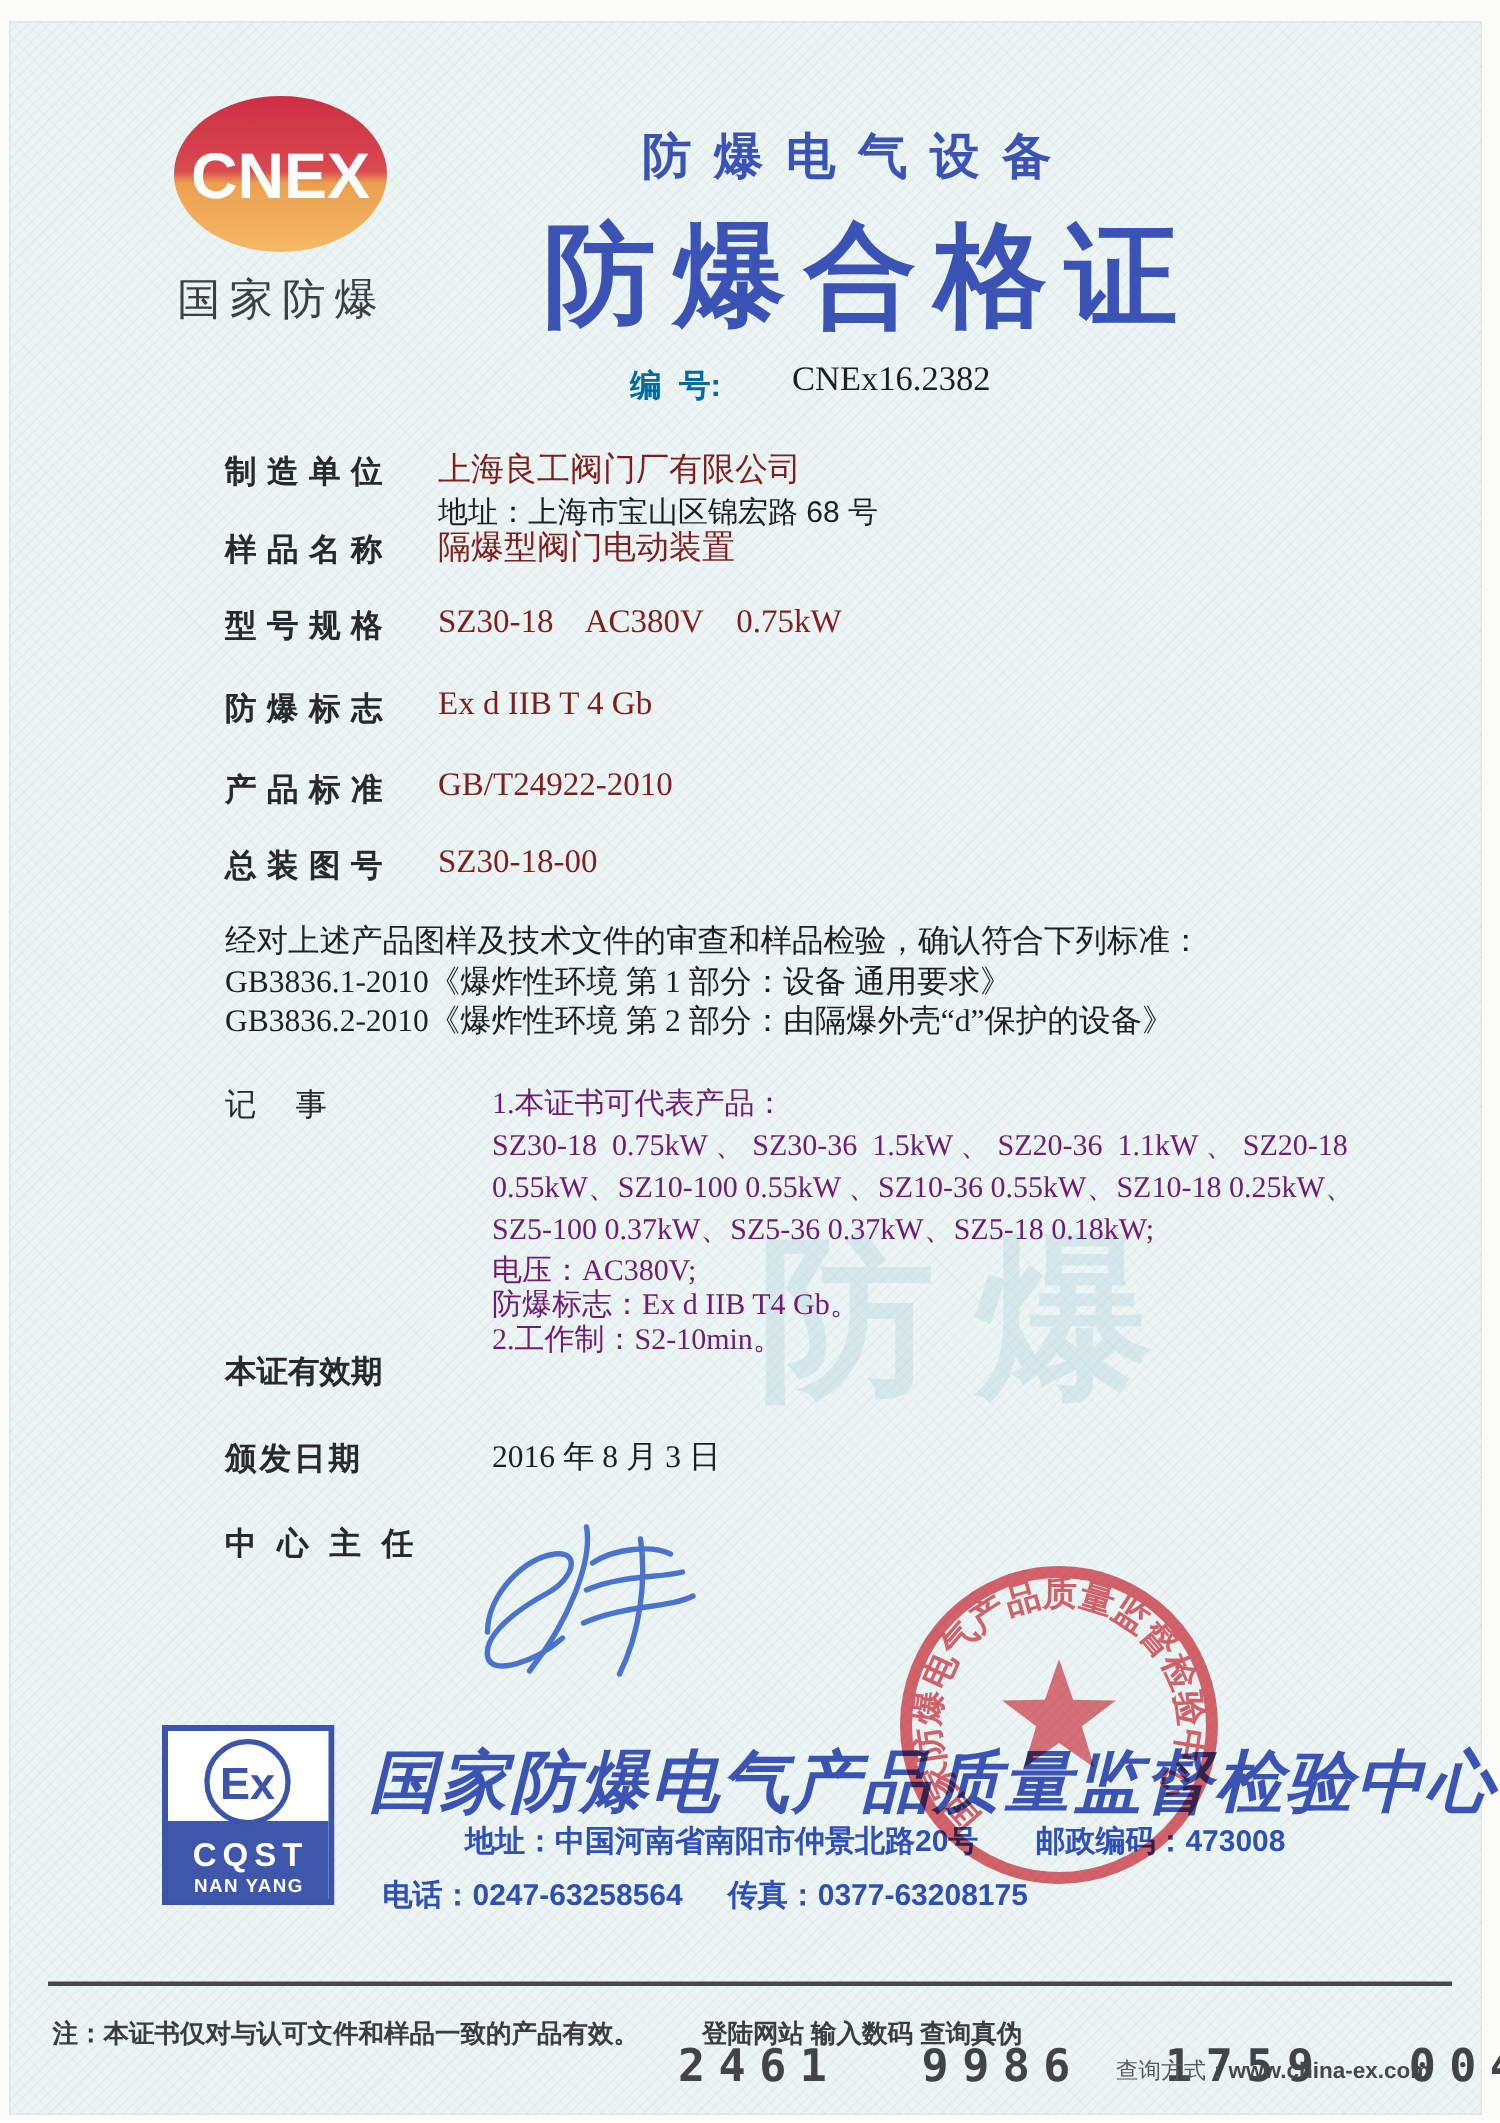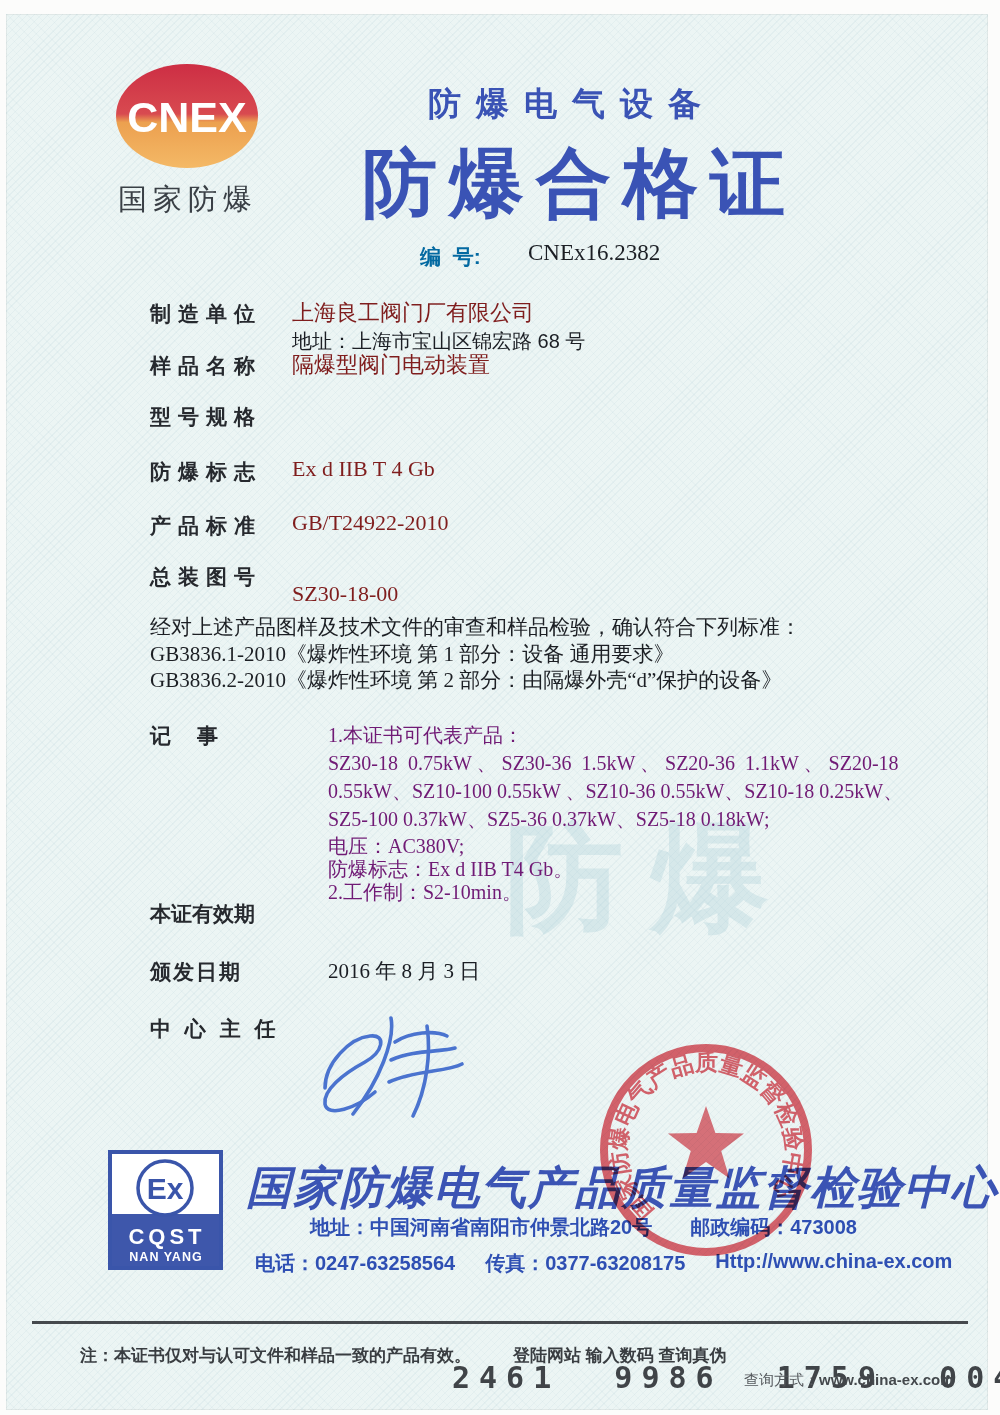--- a/index.html
+++ b/index.html
@@ -16,21 +16,21 @@
   .logo-caption{font-size:29px;color:#3a4046;letter-spacing:6px;text-align:center;z-index:3;}
   .doc-type{font-size:33px;font-weight:bold;color:#3a53b5;letter-spacing:15px;z-index:3;}
   .doc-title{font-size:75px;font-weight:bold;color:#3a53b5;letter-spacing:12px;z-index:3;}
   .certno-label{font-size:21px;font-weight:bold;color:#0369a1;z-index:3;}
   .certno-value{font-size:23px;font-family:"Liberation Serif",serif;color:#1b1e24;z-index:3;}
   .flabel{font-size:21px;font-weight:bold;color:#26292e;letter-spacing:7px;z-index:3;}
   .fvalue{font-size:22px;font-family:"Liberation Serif",serif;color:#7f1d1d;z-index:3;}
   .fextra{font-size:20px;font-family:Liberation Sans, sans-serif;color:#1b1e24;z-index:3;}
   .para{font-size:21px;font-family:"Liberation Serif",serif;color:#1c1f24;z-index:3;}
   .rline{font-size:20px;font-family:"Liberation Serif",serif;color:#701a75;z-index:3;}
-  .rlabel{font-size:21px;font-weight:bold;color:#26292e;letter-spacing:26px;z-index:3;}
+  .rlabel{font-size:21px;font-weight:normal;color:#26292e;letter-spacing:26px;z-index:3;}
   .dlabel{font-size:21px;font-weight:bold;color:#26292e;z-index:3;}
   .dvalue{font-size:21px;font-family:"Liberation Serif",serif;color:#1b1e24;z-index:3;}
   .org-name{font-size:45px;font-weight:bold;font-style:italic;font-family:"Liberation Serif",serif;
             color:#3b54b4;letter-spacing:2px;z-index:3;}
   .org-row{position:absolute;display:flex;z-index:3;font-size:20px;font-weight:bold;color:#2e4fb3;}
   .divider{position:absolute;background:#45494d;z-index:3;}
   .note-row{position:absolute;display:flex;gap:42px;font-size:17px;font-weight:bold;color:#393d41;z-index:3;}
   .code{font-family:"DejaVu Sans Mono",monospace;font-weight:bold;font-size:30px;
         letter-spacing:9px;color:#404448;z-index:3;}
   .query{position:absolute;display:flex;font-size:15px;color:#54585c;z-index:3;align-items:baseline;}
@@ -65,29 +65,30 @@
   <div class="abs certno-value" style="left:528px;top:240px;">CNEx16.2382</div>
 
   <div class="abs flabel" style="left:150px;top:300px;">制造单位</div>
   <div class="abs fvalue" style="left:292px;top:298px;">上海良工阀门厂有限公司</div>
   <div class="abs fextra" style="left:292px;top:328px;">地址：上海市宝山区锦宏路 68 号</div>
 
   <div class="abs flabel" style="left:150px;top:352px;">样品名称</div>
   <div class="abs fvalue" style="left:292px;top:350px;">隔爆型阀门电动装置</div>
 
   <div class="abs flabel" style="left:150px;top:403px;">型号规格</div>
+  <div class="abs fvalue" style="left:292px;top:401px;">SZ30-18    AC380V    0.75kW</div>
 
   <div class="abs flabel" style="left:150px;top:458px;">防爆标志</div>
   <div class="abs fvalue" style="left:292px;top:456px;">Ex d IIB T 4 Gb</div>
 
   <div class="abs flabel" style="left:150px;top:512px;">产品标准</div>
   <div class="abs fvalue" style="left:292px;top:510px;">GB/T24922-2010</div>
 
   <div class="abs flabel" style="left:150px;top:563px;">总装图号</div>
-  <div class="abs fvalue" style="left:292px;top:561px;margin-top:20px;">SZ30-18-00</div>
+  <div class="abs fvalue" style="left:292px;top:561px;">SZ30-18-00</div>
 
   <div class="abs para" style="left:150px;top:613px;">经对上述产品图样及技术文件的审查和样品检验，确认符合下列标准：</div>
   <div class="abs para" style="left:150px;top:640px;">GB3836.1-2010《爆炸性环境 第 1 部分：设备 通用要求》</div>
   <div class="abs para" style="left:150px;top:666px;">GB3836.2-2010《爆炸性环境 第 2 部分：由隔爆外壳“d”保护的设备》</div>
 
   <div class="abs rlabel" style="left:150px;top:722px;">记事</div>
   <div class="abs rline" style="left:328px;top:722px;">1.本证书可代表产品：</div>
   <div class="abs rline" style="left:328px;top:750px;">SZ30-18  0.75kW 、 SZ30-36  1.5kW 、 SZ20-36  1.1kW 、 SZ20-18</div>
   <div class="abs rline" style="left:328px;top:778px;">0.55kW、SZ10-100 0.55kW 、SZ10-36 0.55kW、SZ10-18 0.25kW、</div>
   <div class="abs rline" style="left:328px;top:806px;">SZ5-100 0.37kW、SZ5-36 0.37kW、SZ5-18 0.18kW;</div>
@@ -135,25 +136,24 @@
 
   <div class="abs org-name" style="left:246px;top:1158px;">国家防爆电气产品质量监督检验中心</div>
 
   <div class="org-row" style="left:310px;top:1214px;gap:38px;">
     <span>地址：中国河南省南阳市仲景北路20号</span>
     <span>邮政编码：473008</span>
   </div>
   <div class="org-row" style="left:255px;top:1250px;gap:30px;">
     <span>电话：0247-63258564</span>
     <span>传真：0377-63208175</span>
-    <span>Http://www.china-ex.com</span>
   </div>
 
   <div class="divider" style="left:32px;top:1321px;width:936px;height:3px;"></div>
-  <div class="note-row" style="left:35px;top:1344px;margin-left:45px;">
+  <div class="note-row" style="left:35px;top:1344px;">
     <span>注：本证书仅对与认可文件和样品一致的产品有效。</span>
     <span>登陆网站  输入数码  查询真伪</span>
   </div>
   <div class="abs code" style="left:452px;top:1360px;">2461  9986  1759  0045</div>
   <div class="query" style="left:744px;top:1371px;">
     <span>查询方式：</span>
     <span class="url">www.china-ex.com</span>
   </div>
 </div>
 

